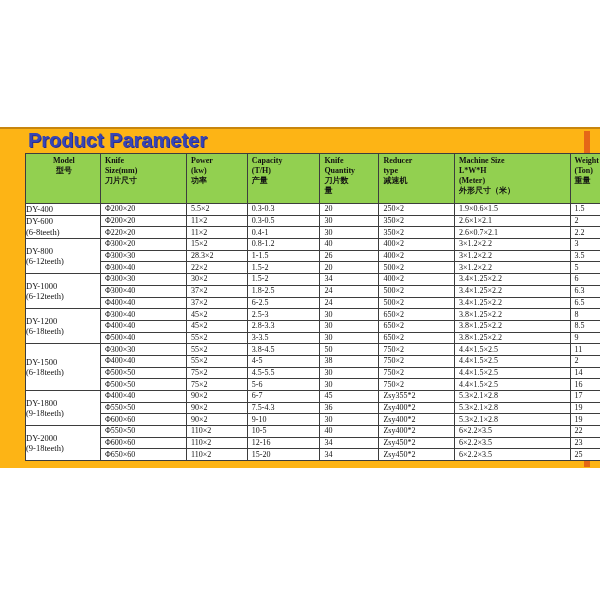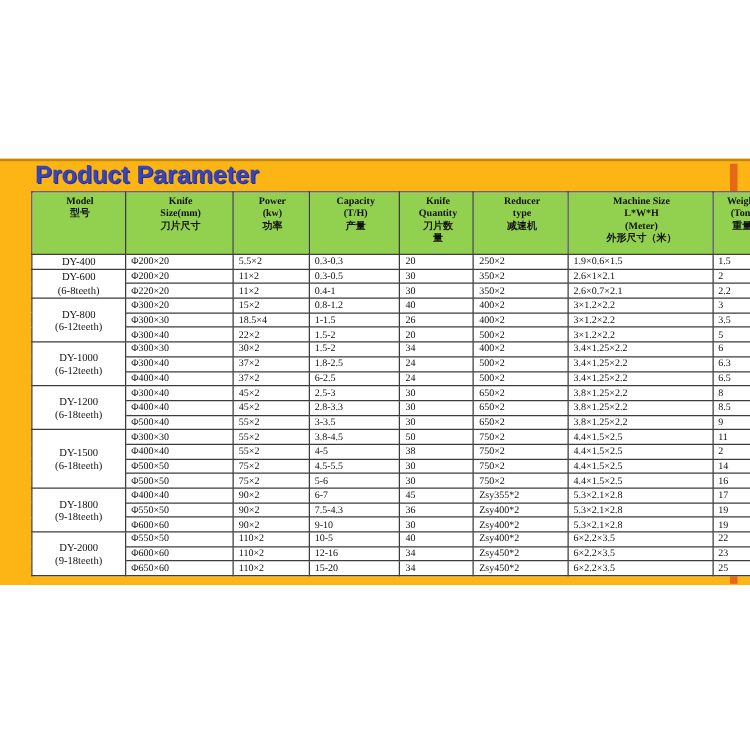--- a/index.html
+++ b/index.html
@@ -32,31 +32,31 @@
     border-collapse:collapse;table-layout:fixed;
     background:#ffffff;
   }
   table.param th, table.param td{
     border:1px solid #3d3d3d;
     overflow:hidden;white-space:nowrap;
   }
   table.param th{
     background:#92D050;color:#111;
     font-size:8px;font-weight:bold;line-height:10px;
-    text-align:center;vertical-align:top;
+    text-align:left;vertical-align:top;
     padding:2px 2px 1px 4px;height:46px;
   }
   table.param th.center{text-align:center;}
   table.param td{
     font-size:8px;line-height:10px;height:10.7px;
     color:#111;padding:0 1px 0 4px;text-align:left;vertical-align:middle;
     background:#ffffff;
   }
   table.param td.model-cell{
-    text-align:center;padding:0;font-size:8.5px;line-height:10.5px;
+    padding:0;font-size:8.5px;line-height:10.5px;
   }
   col.c-model{width:12.7%;}
   col.c-knife{width:14.6%;}
   col.c-power{width:10.3%;}
   col.c-capacity{width:12.3%;}
   col.c-qty{width:10.0%;}
   col.c-reducer{width:12.8%;}
   col.c-machine{width:19.6%;}
   col.c-weight{width:7.7%;}
 </style>
@@ -126,21 +126,21 @@
         <td>Φ300×20</td>
         <td>15×2</td>
         <td>0.8-1.2</td>
         <td>40</td>
         <td>400×2</td>
         <td>3×1.2×2.2</td>
         <td>3</td>
       </tr>
       <tr>
         <td>Φ300×30</td>
-        <td>18.5×4</td>
+        <td>28.3×2</td>
         <td>1-1.5</td>
         <td>26</td>
         <td>400×2</td>
         <td>3×1.2×2.2</td>
         <td>3.5</td>
       </tr>
       <tr>
         <td>Φ300×40</td>
         <td>22×2</td>
         <td>1.5-2</td>

